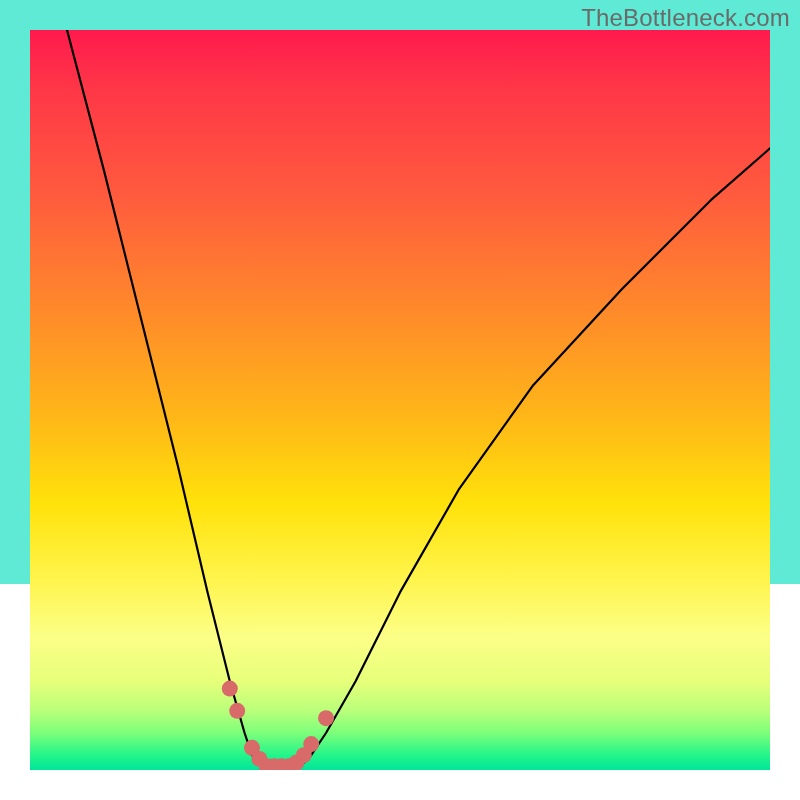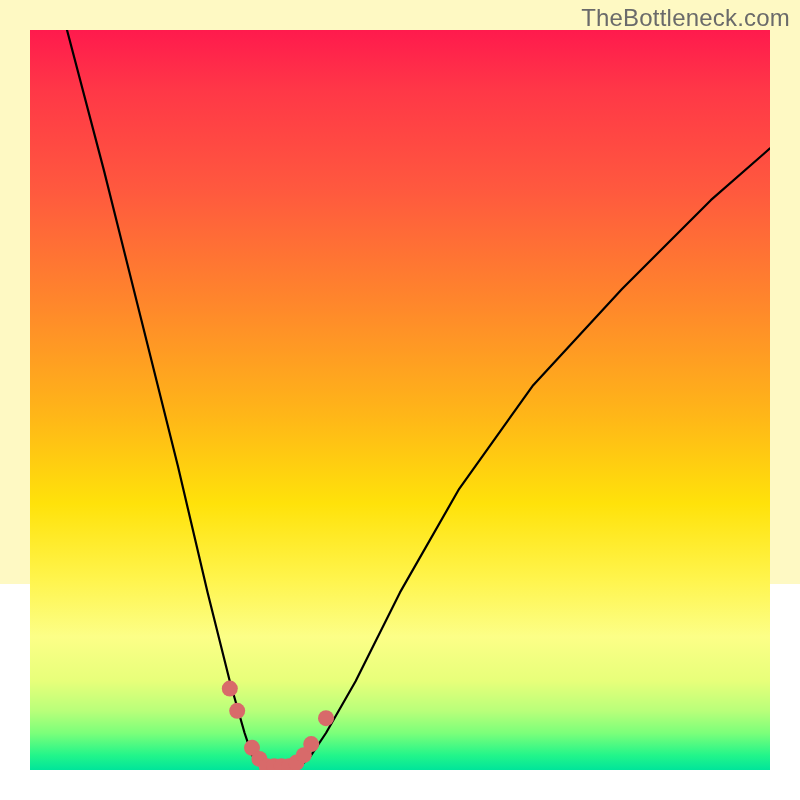--- a/index.html
+++ b/index.html
@@ -7,21 +7,21 @@
     padding: 0;
     width: 800px;
     height: 800px;
     overflow: hidden;
     font-family: Arial, Helvetica, sans-serif;
   }
   .frame {
     position: relative;
     width: 800px;
     height: 584px;
-    background: #fef9c3;
+    background: #5eead4;
     text-align: center;
   }
   .watermark {
     position: absolute;
     top: 4px;
     right: 10px;
     color: #6a6a6a;
     font-size: 24px;
     font-weight: 500;
     letter-spacing: 0.2px;

